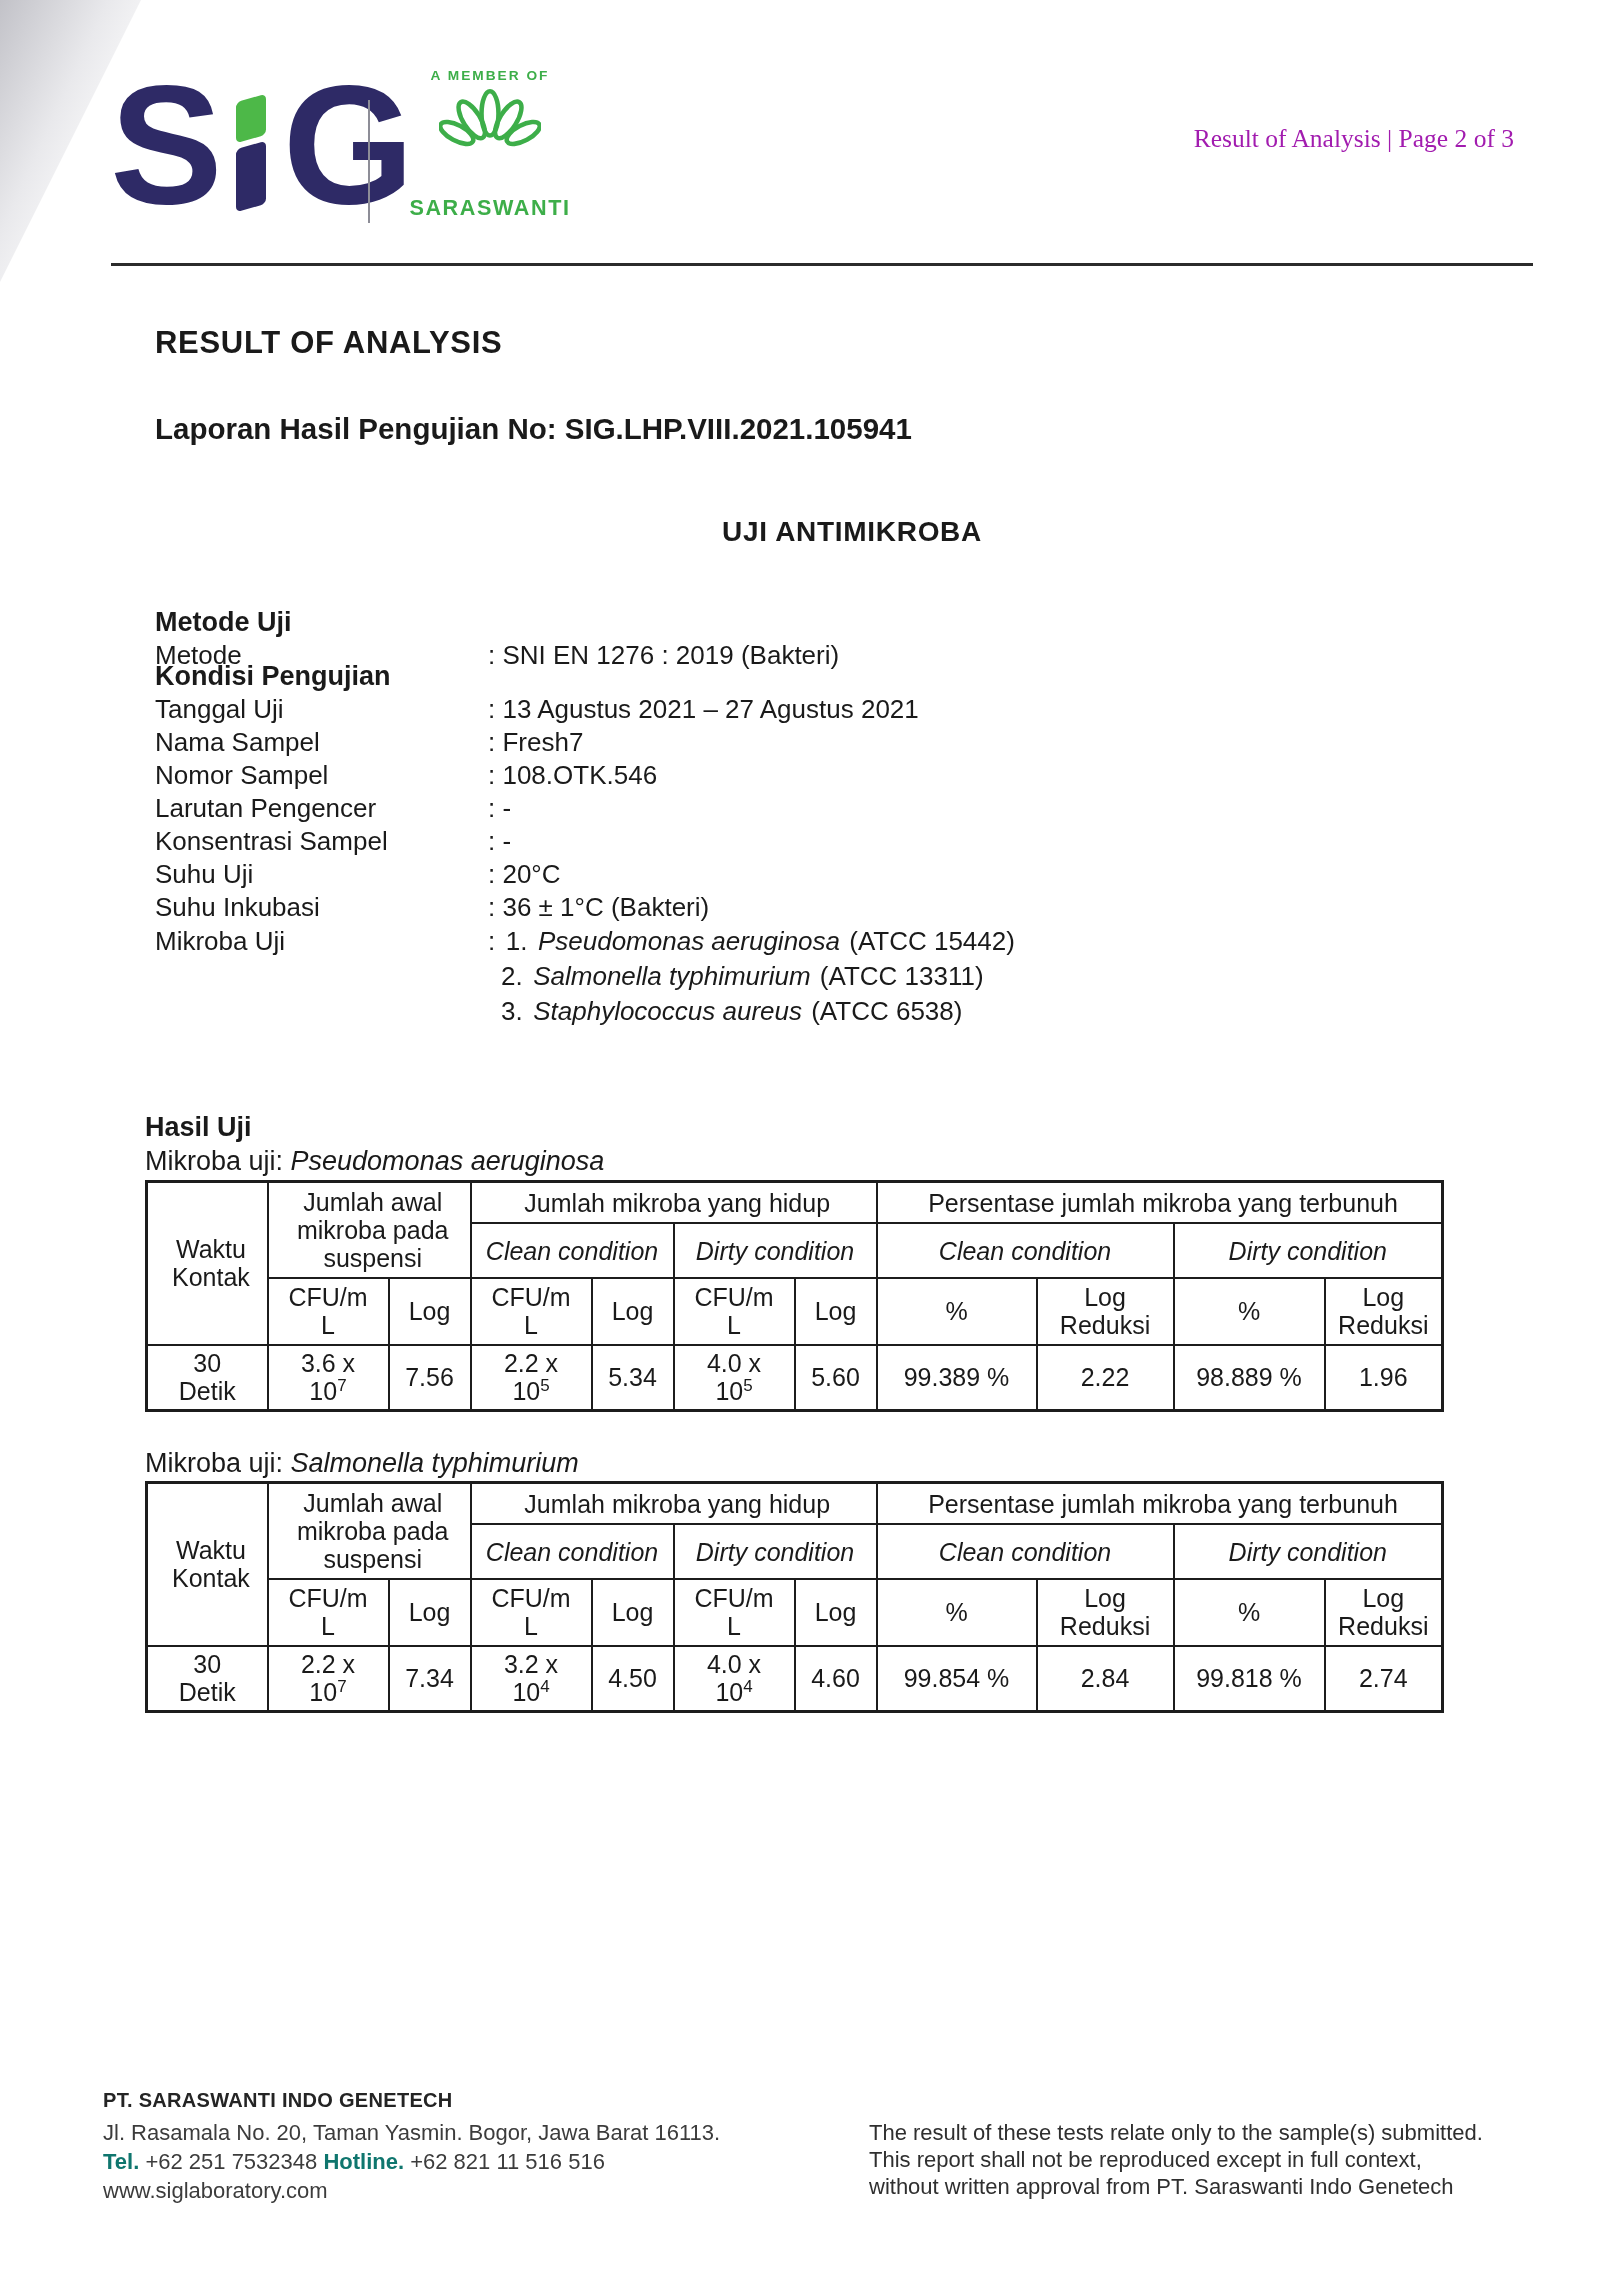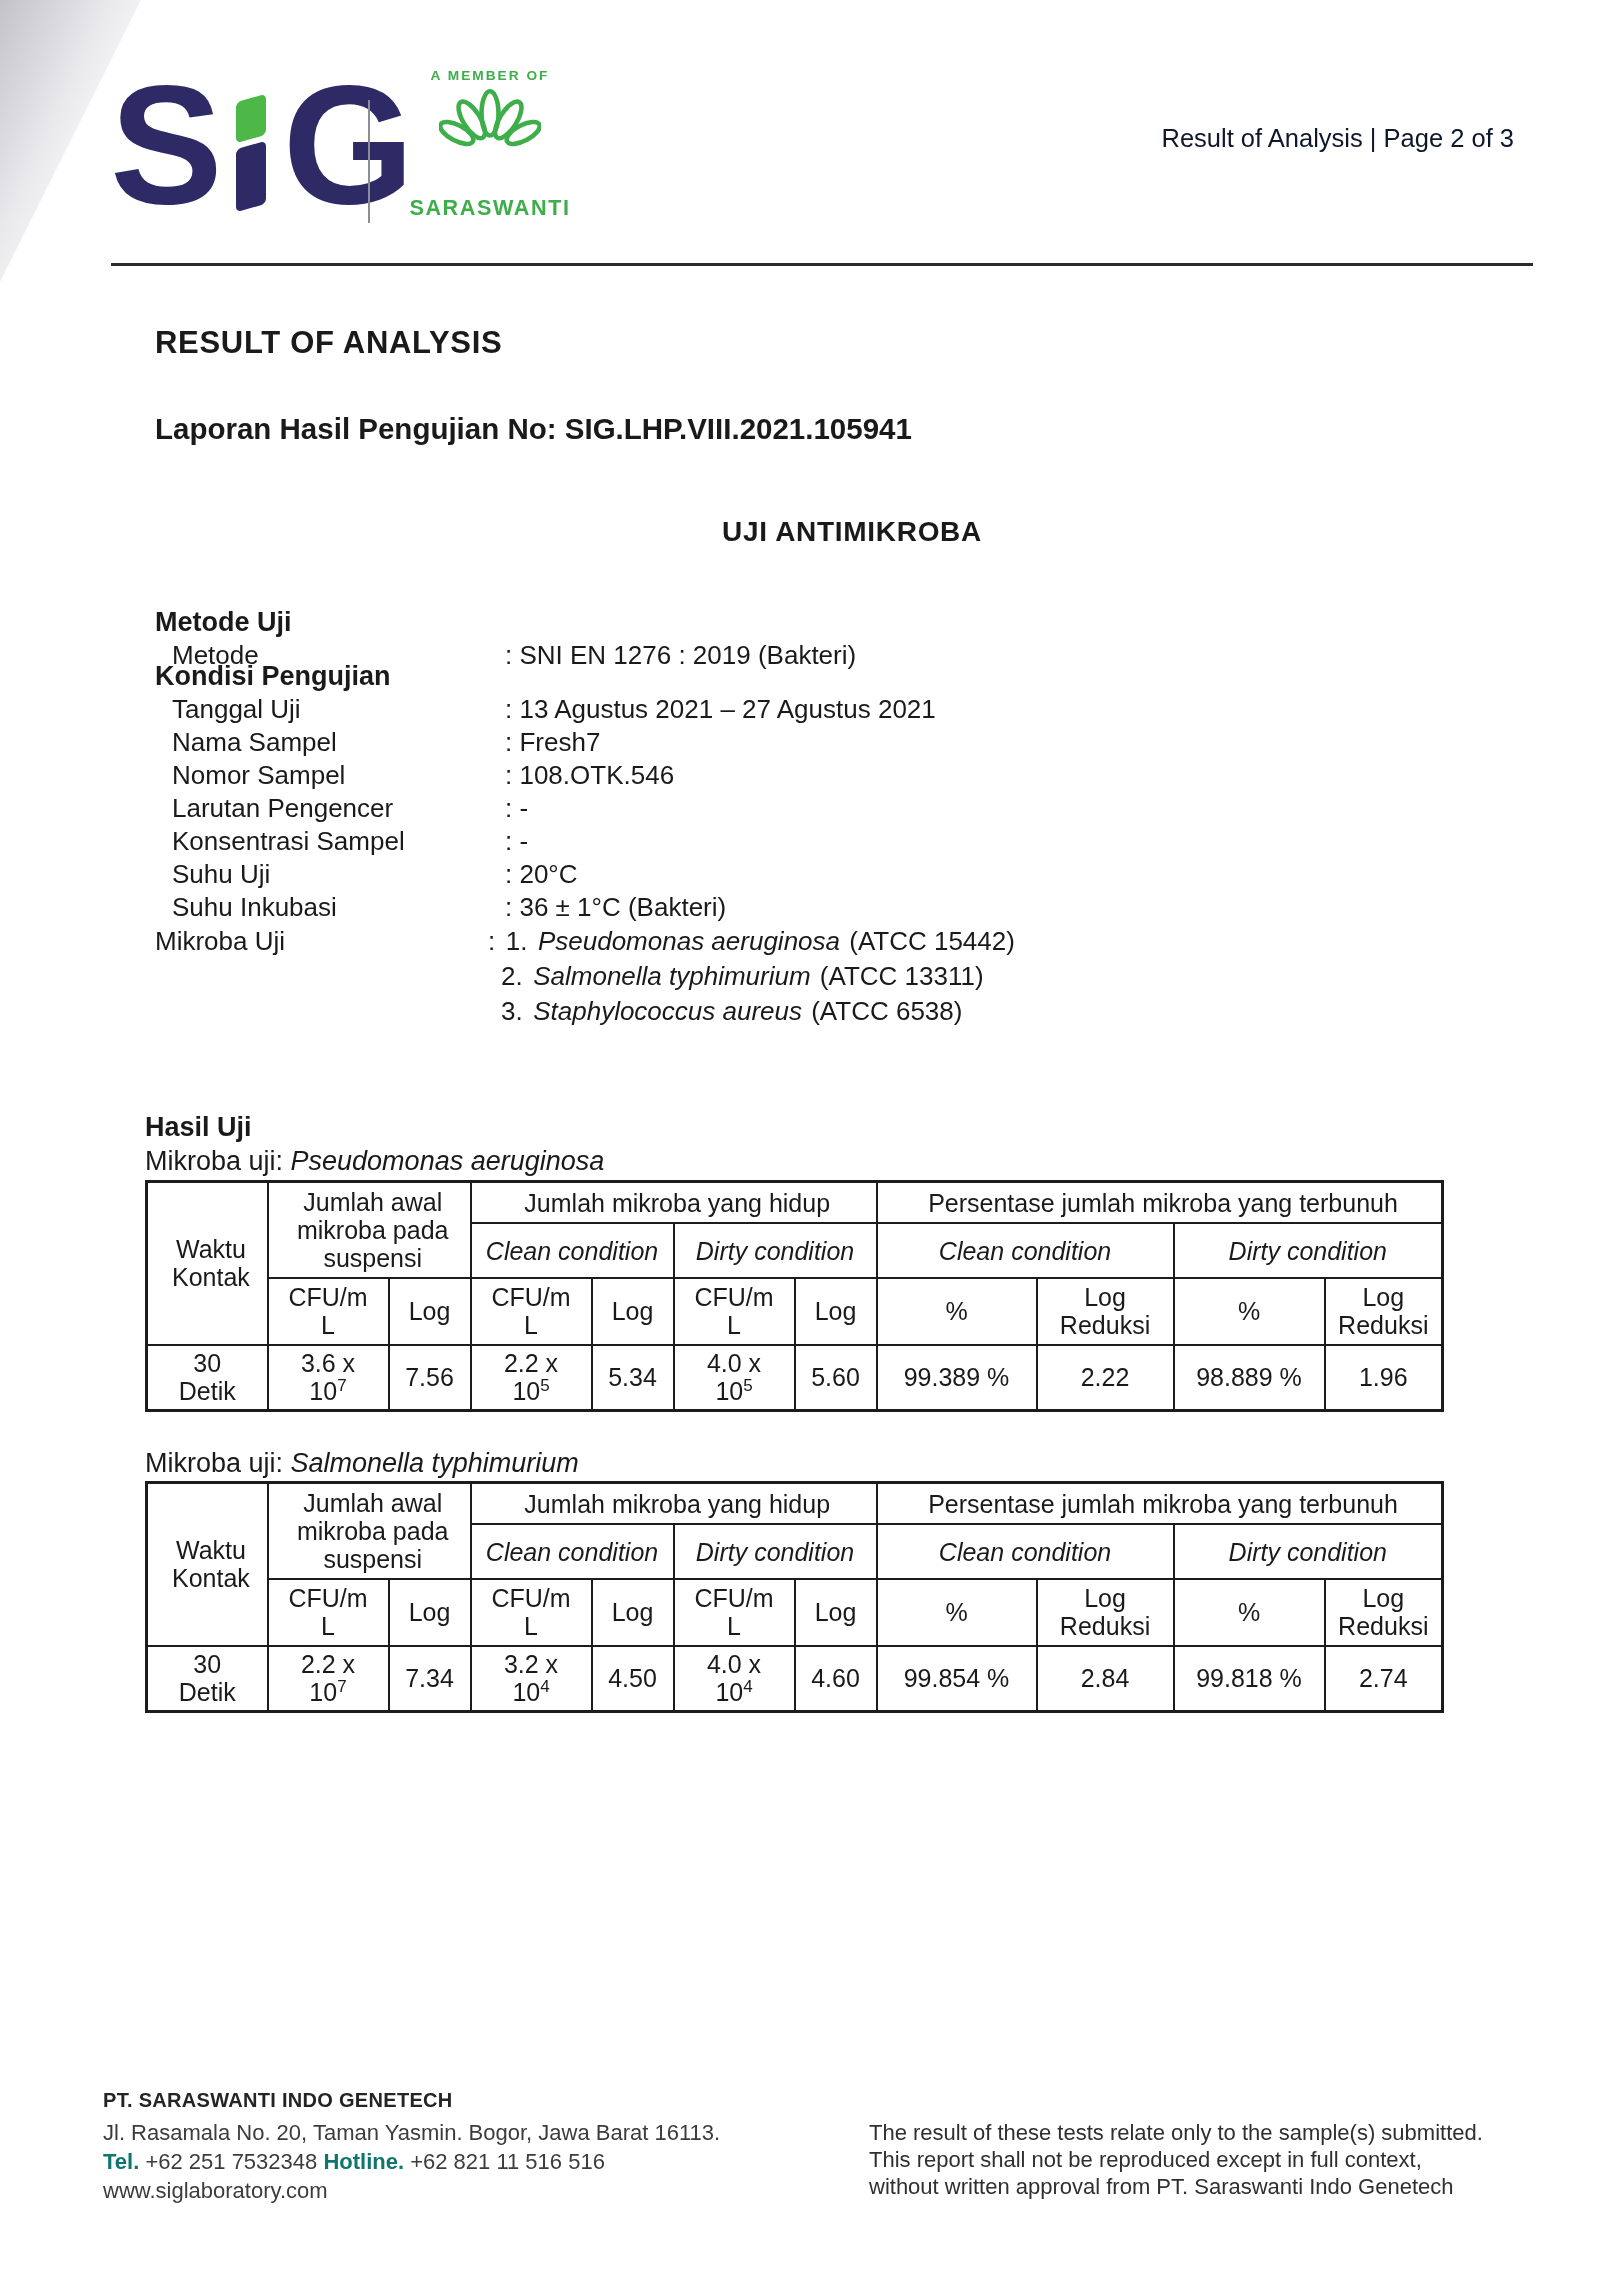--- a/index.html
+++ b/index.html
@@ -17,32 +17,32 @@
   .sig-logo { position:absolute; left:110px; top:77px; display:flex; align-items:flex-end; }
   .sig-letter { font-size:169px; line-height:135px; font-weight:bold; color:#2e2a66; letter-spacing:-6.5px; }
   .sig-i { width:30px; height:110px; margin:0 17px 3.9px 19.6px; position:relative; }
   .sig-i-top { position:absolute; left:0; top:0; width:100%; height:41px; background:#4db848; transform:skewY(-16deg); border-radius:5.2px; }
   .sig-i-bottom { position:absolute; left:0; bottom:0; width:100%; height:63px; background:#2e2a66; transform:skewY(-16deg); border-radius:5.2px; }
   .logo-divider { position:absolute; left:368px; top:100px; width:2px; height:123px; background:#8d8d97; }
   .member-block { position:absolute; left:392px; top:68px; width:196px; text-align:center; }
   .member-of { color:#3dae49; font-size:13.7px; font-weight:bold; letter-spacing:2px; }
   .lotus { display:block; margin:2.6px auto 0; }
   .saraswanti { color:#3dae49; font-size:21.6px; font-weight:bold; letter-spacing:1.6px;margin-top:36px; }
-  .header-right { position:absolute; top:124px; right:110px; font-size:25.5px; color:#0f172a; }
+  .header-right { position:absolute; top:124px; right:110px; font-size:25.5px; color:#a21caf;font-family:Liberation Serif, serif; }
   .top-rule { position:absolute; left:111px; top:263px; width:1422px; height:2.6px; background:#2b2b2b; }
   
   .h-result  { position:absolute; left:155px; top:325px; font-size:31px; font-weight:bold; letter-spacing:0.7px; }
   .h-laporan { position:absolute; left:155px; top:412px; font-size:29.5px; font-weight:bold; }
   .uji-title { position:absolute; left:155px; top:516px; width:1357px; text-align:center; text-indent:37px; font-size:28px; font-weight:bold; letter-spacing:0.7px; }
   
   .section { position:absolute; left:155px; font-size:26px; }
   .sec-metode  { top:606px; }
   .sec-kondisi { top:660px; }
   .sec-heading { font-weight:bold; font-size:27px; line-height:33px; }
-  .kv-row { display:flex; line-height:33px;margin-left:17px; }
+  .kv-row { display:flex; line-height:33px; }
   .kv-label { width:333px; flex:0 0 333px; }
   .mik-block { line-height:35px; }
   .mik-row { display:flex; }
   .mik-indent { margin-left:346px; }
   .mik-num { margin-right:10.5px; }
   .mik-colon { margin-right:10.5px; }
   .mik-row i { margin-right:9.2px; }
   
   .hasil-heading { position:absolute; left:145px; top:1112px; font-size:27px; font-weight:bold; }
   .table-title { position:absolute; left:145px; font-size:27px; }

